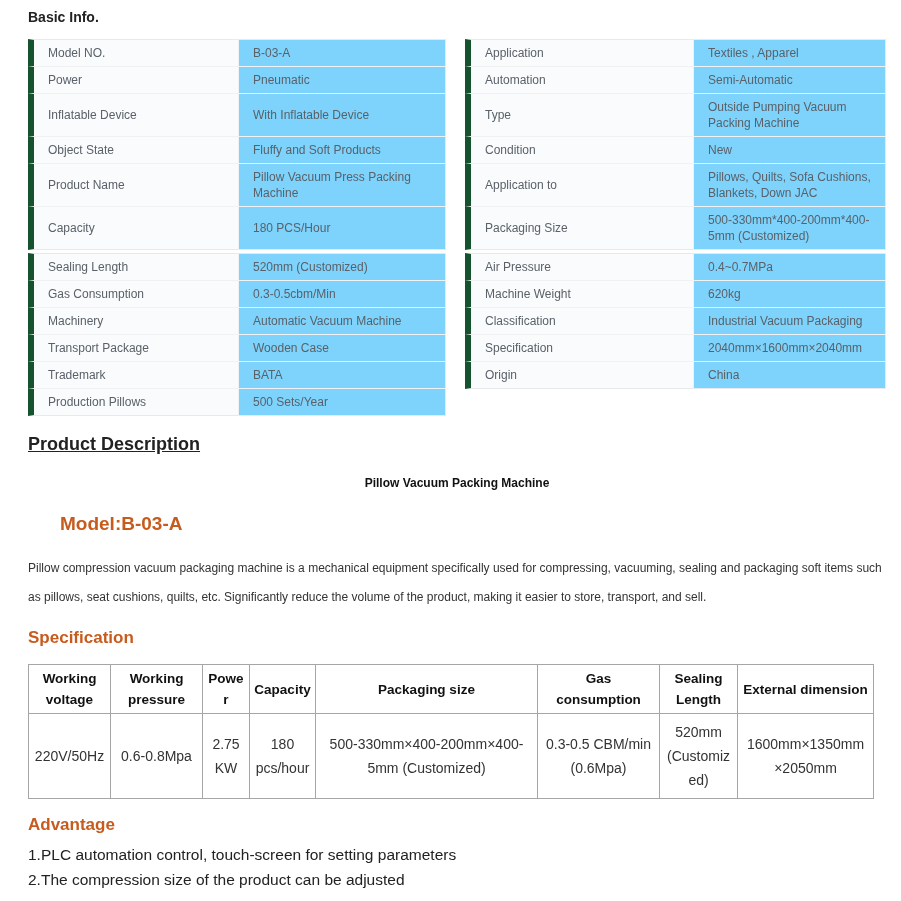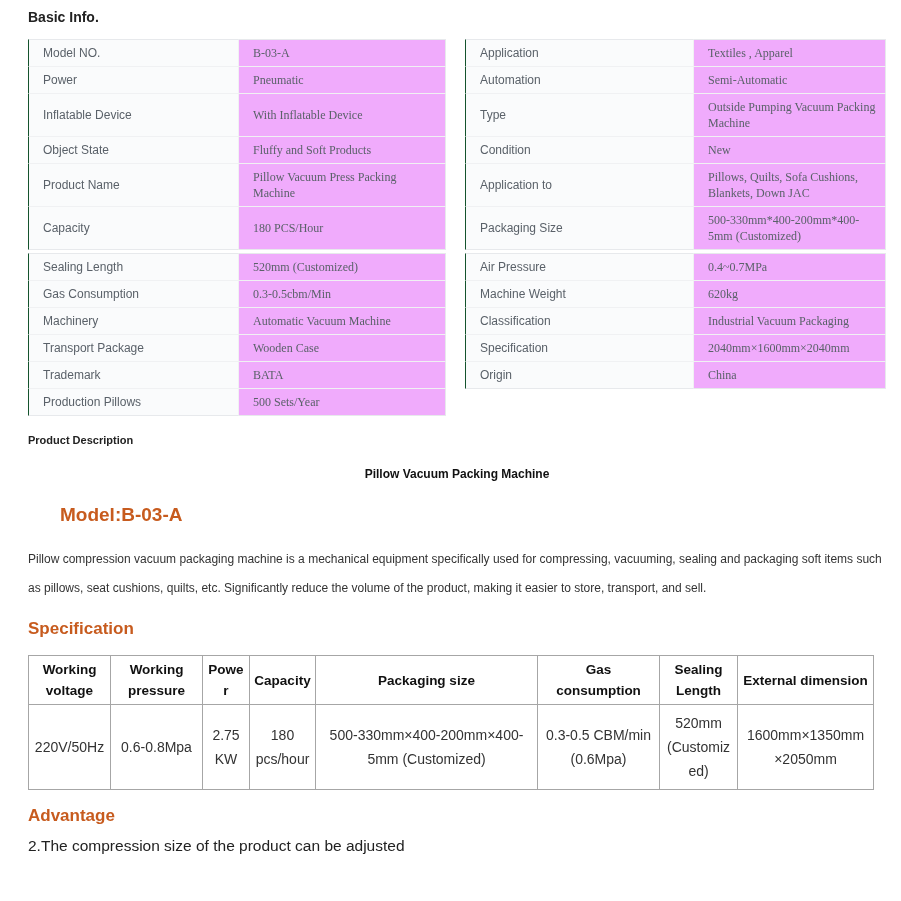--- a/index.html
+++ b/index.html
@@ -8,38 +8,37 @@
     width: 901px; height: 901px; overflow: hidden;
     font-family: "Liberation Sans", "DejaVu Sans", sans-serif;
   }
   .page { padding: 9px 13px 0 28px; }
 
   
   .sec-heading {
     font-size: 14px; font-weight: 700; color: #222222;
     margin: 0 0 14px 0;
   }
-  .sec-heading.pd { margin: 18px 0 0 0; font-size: 11px; }
+  .sec-heading.pd { margin: 18px 0 0 0; font-size: 18px; text-decoration: underline; }
 
   
   table.info { border-collapse: separate; border-spacing: 0; table-layout: fixed; width: 858px; }
   table.info.second { margin-top: 3px; }
   .info td {
     font-size: 12px; color: #5a6169; vertical-align: middle;
     height: 26px; line-height: 16px; overflow-wrap: break-word;
   }
   .info td.label {
     background: #fafbfc; padding: 5px 8px 5px 14px;
-    border-left: 1px solid #14532d; border-bottom: 1px solid #f0f1f3;
+    border-left: 6px solid #14532d; border-bottom: 1px solid #f0f1f3;
   }
   .info td.value {
-    background: #f0abfc; padding: 5px 4px 5px 14px;
+    background: #7dd3fc; padding: 5px 4px 5px 14px;
     border-left: 1px solid #f0f1f3; border-right: 1px solid #e7e9ec;
     border-bottom: 1px solid #f0f1f3;
-    font-family: Liberation Serif, serif;
   }
   .info td.top { border-top: 1px solid #e7e9ec; }
   .info td.bottom { border-bottom: 1px solid #e7e9ec; }
   .info td.gap, .info td.empty { background: #ffffff; border: none; }
 
   
   .prod-title {
     margin-top: 21px; text-align: center;
     font-size: 12px; font-weight: 700; color: #111111; width: 858px;
   }
@@ -233,16 +232,17 @@
           <td>0.3-0.5 CBM/min (0.6Mpa)</td>
           <td>520mm (Customized)</td>
           <td>1600mm×1350mm ×2050mm</td>
         </tr>
       </tbody>
   </table>
 
   <div class="orange-heading">Advantage</div>
 
   <div class="advantage-list">
+      <div class="adv-item">1.PLC automation control, touch-screen for setting parameters</div>
       <div class="adv-item">2.The compression size of the product can be adjusted</div>
     </div>
 
 </div>
 
 </body></html>

